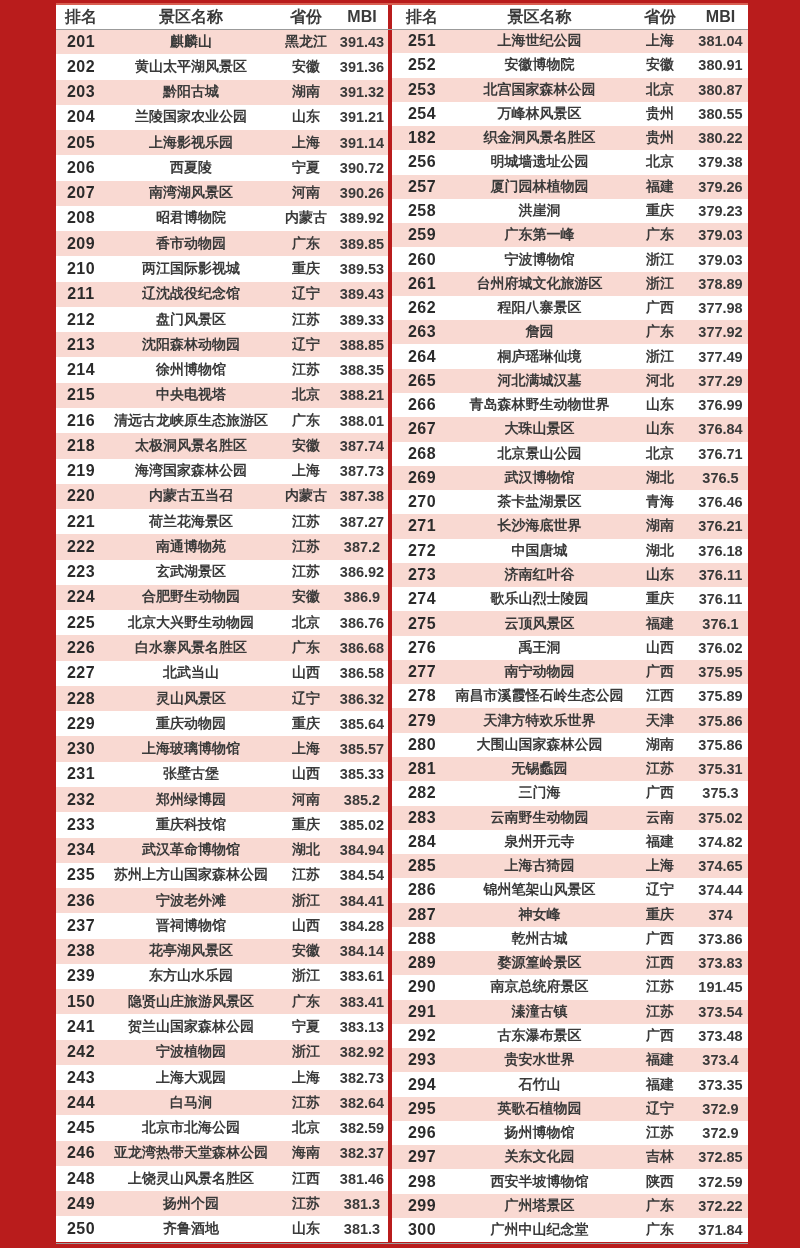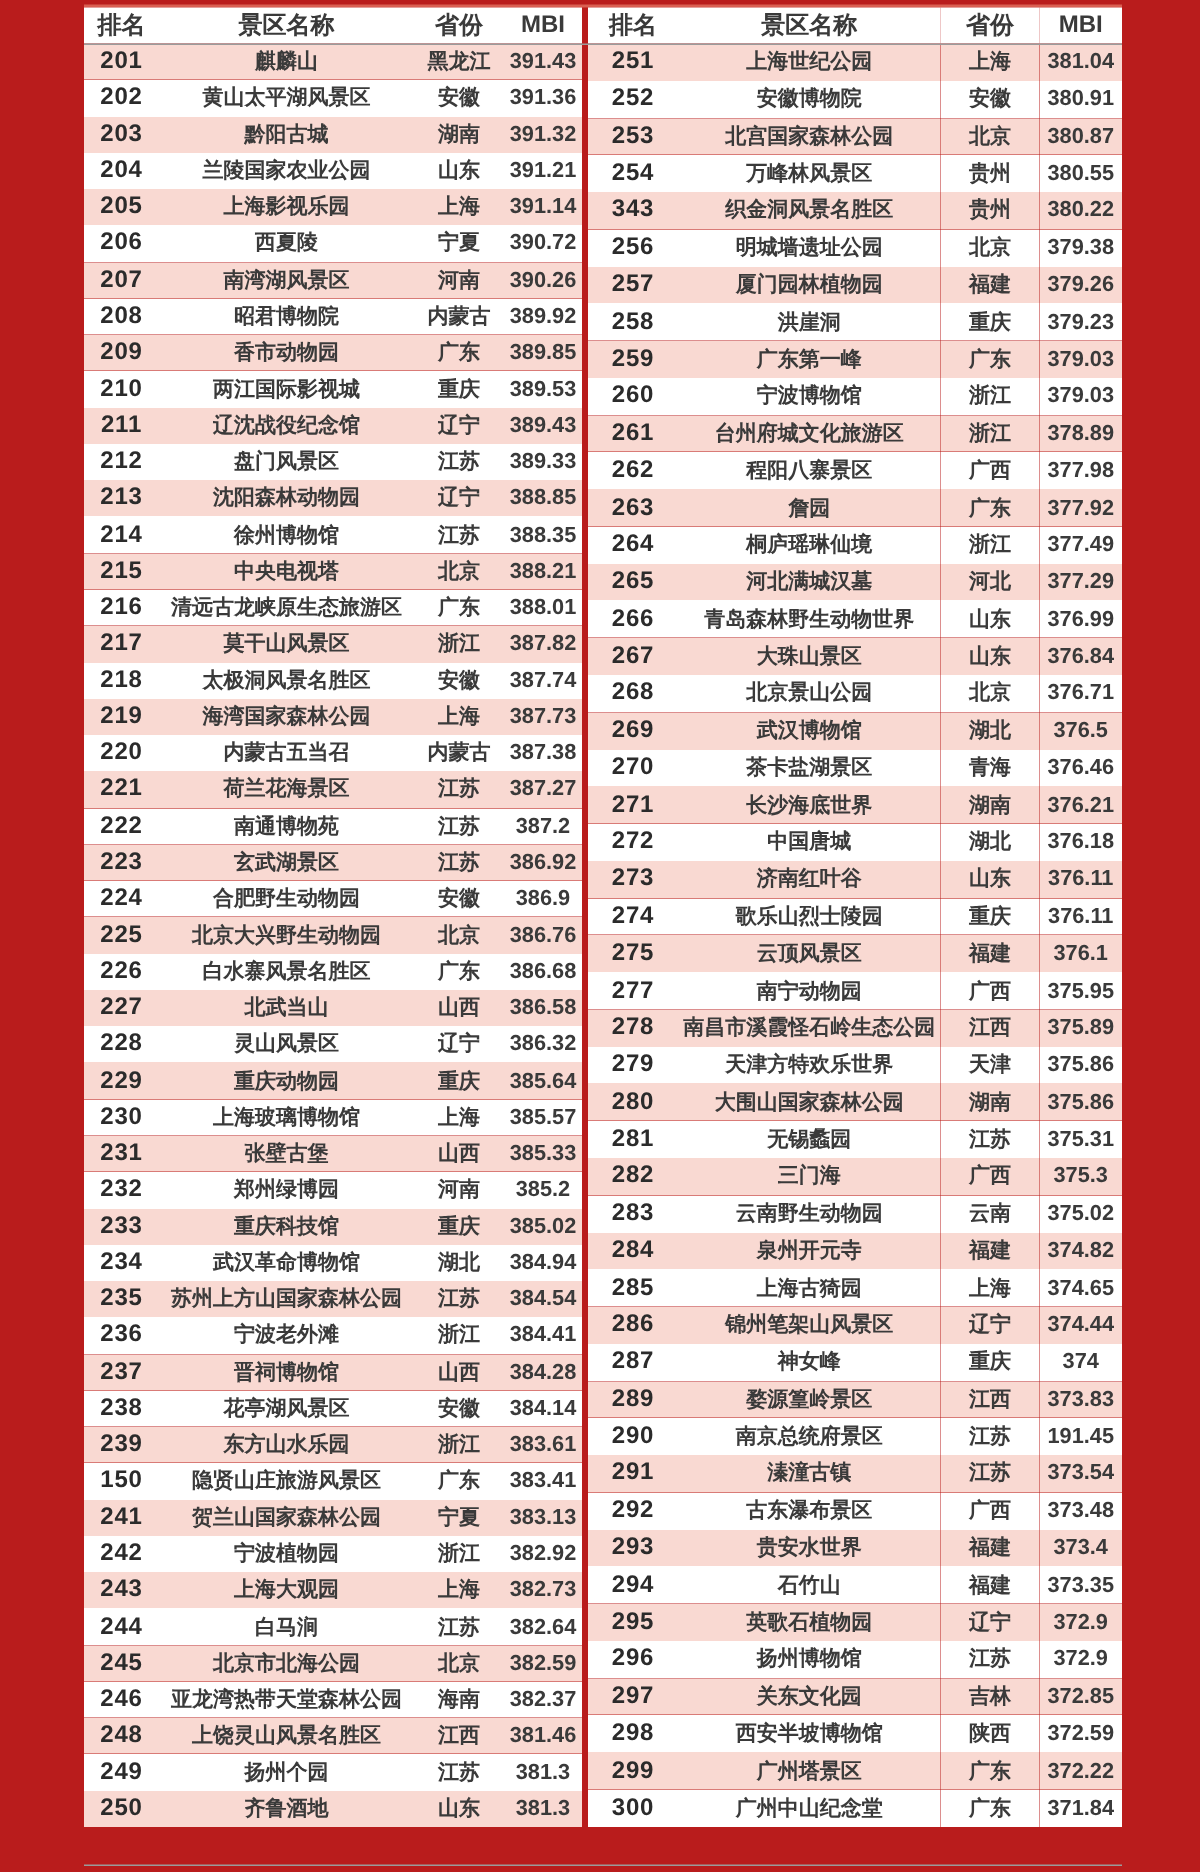--- a/index.html
+++ b/index.html
@@ -140,26 +140,20 @@
             <td class="prov">北京</td>
             <td class="mbi">388.21</td>
           </tr>
           <tr>
             <td class="rank">216</td>
             <td class="name">清远古龙峡原生态旅游区</td>
             <td class="prov">广东</td>
             <td class="mbi">388.01</td>
           </tr>
           <tr>
-            <td class="rank">217</td>
-            <td class="name">莫干山风景区</td>
-            <td class="prov">浙江</td>
-            <td class="mbi">387.82</td>
-          </tr>
-          <tr>
             <td class="rank">218</td>
             <td class="name">太极洞风景名胜区</td>
             <td class="prov">安徽</td>
             <td class="mbi">387.74</td>
           </tr>
           <tr>
             <td class="rank">219</td>
             <td class="name">海湾国家森林公园</td>
             <td class="prov">上海</td>
             <td class="mbi">387.73</td>
@@ -380,21 +374,21 @@
             <td class="prov">北京</td>
             <td class="mbi">380.87</td>
           </tr>
           <tr>
             <td class="rank">254</td>
             <td class="name">万峰林风景区</td>
             <td class="prov">贵州</td>
             <td class="mbi">380.55</td>
           </tr>
           <tr>
-            <td class="rank">343</td>
+            <td class="rank">182</td>
             <td class="name">织金洞风景名胜区</td>
             <td class="prov">贵州</td>
             <td class="mbi">380.22</td>
           </tr>
           <tr>
             <td class="rank">256</td>
             <td class="name">明城墙遗址公园</td>
             <td class="prov">北京</td>
             <td class="mbi">379.38</td>
           </tr>
@@ -506,20 +500,26 @@
             <td class="prov">重庆</td>
             <td class="mbi">376.11</td>
           </tr>
           <tr>
             <td class="rank">275</td>
             <td class="name">云顶风景区</td>
             <td class="prov">福建</td>
             <td class="mbi">376.1</td>
           </tr>
           <tr>
+            <td class="rank">276</td>
+            <td class="name">禹王洞</td>
+            <td class="prov">山西</td>
+            <td class="mbi">376.02</td>
+          </tr>
+          <tr>
             <td class="rank">277</td>
             <td class="name">南宁动物园</td>
             <td class="prov">广西</td>
             <td class="mbi">375.95</td>
           </tr>
           <tr>
             <td class="rank">278</td>
             <td class="name">南昌市溪霞怪石岭生态公园</td>
             <td class="prov">江西</td>
             <td class="mbi">375.89</td>
@@ -570,20 +570,26 @@
             <td class="rank">286</td>
             <td class="name">锦州笔架山风景区</td>
             <td class="prov">辽宁</td>
             <td class="mbi">374.44</td>
           </tr>
           <tr>
             <td class="rank">287</td>
             <td class="name">神女峰</td>
             <td class="prov">重庆</td>
             <td class="mbi">374</td>
+          </tr>
+          <tr>
+            <td class="rank">288</td>
+            <td class="name">乾州古城</td>
+            <td class="prov">广西</td>
+            <td class="mbi">373.86</td>
           </tr>
           <tr>
             <td class="rank">289</td>
             <td class="name">婺源篁岭景区</td>
             <td class="prov">江西</td>
             <td class="mbi">373.83</td>
           </tr>
           <tr>
             <td class="rank">290</td>
             <td class="name">南京总统府景区</td>

